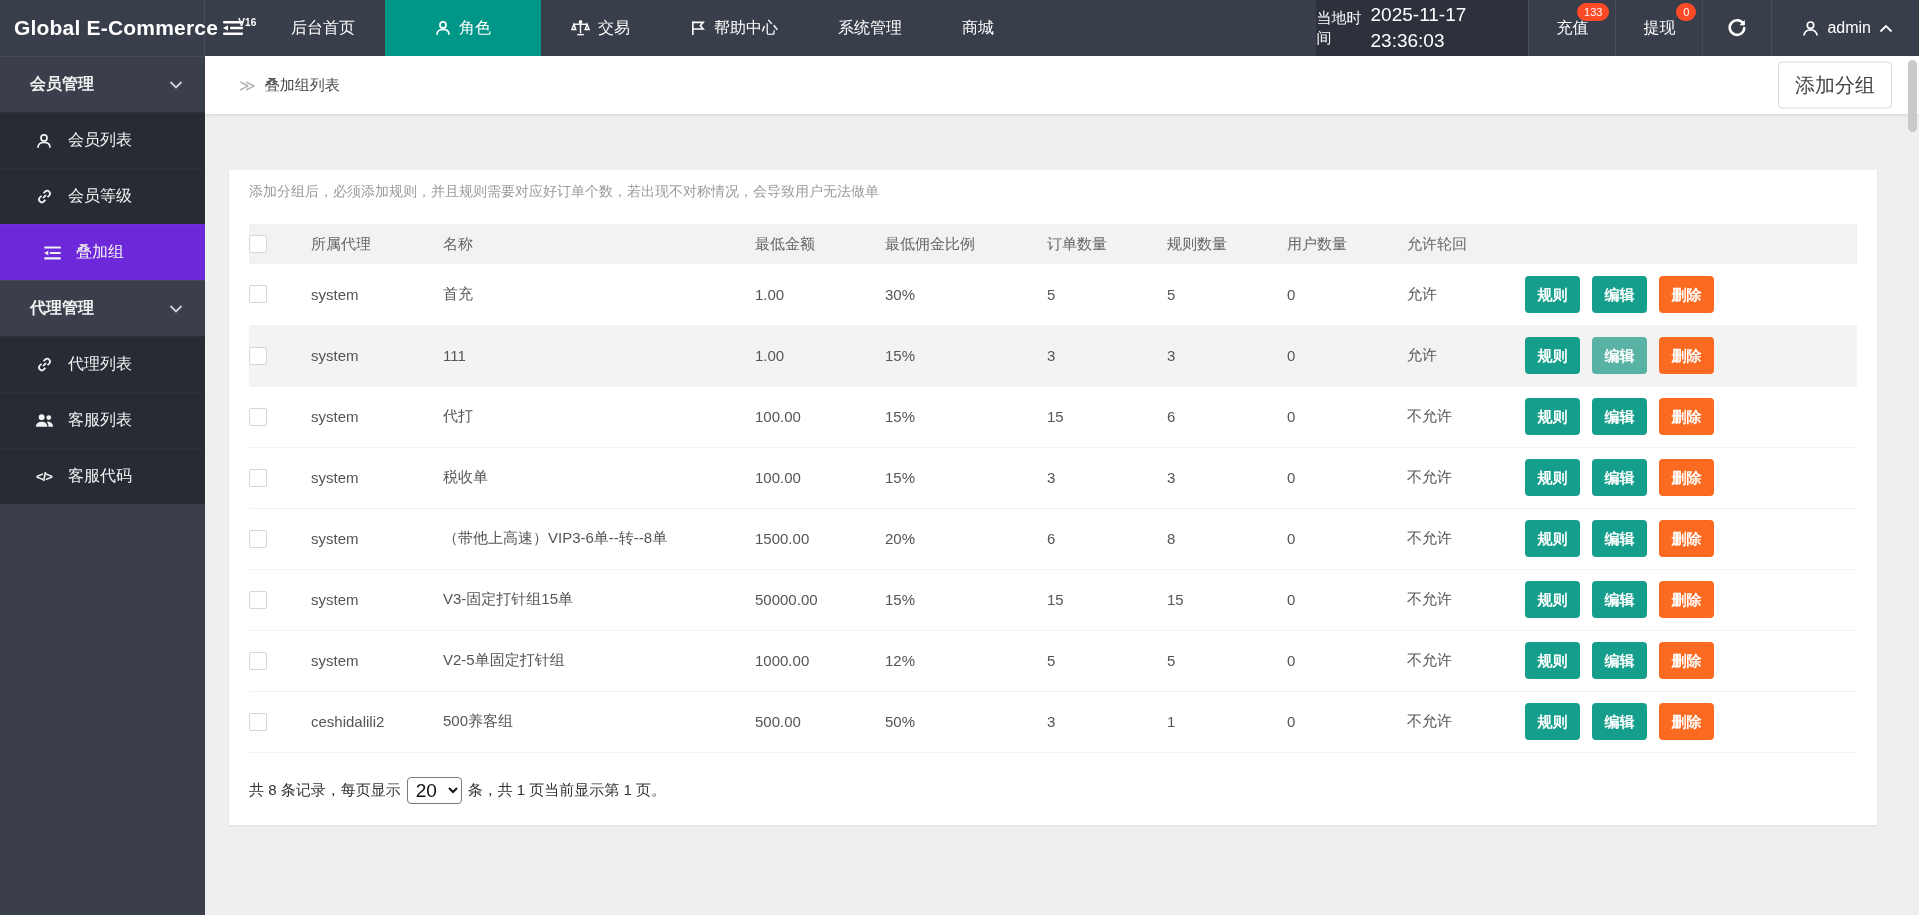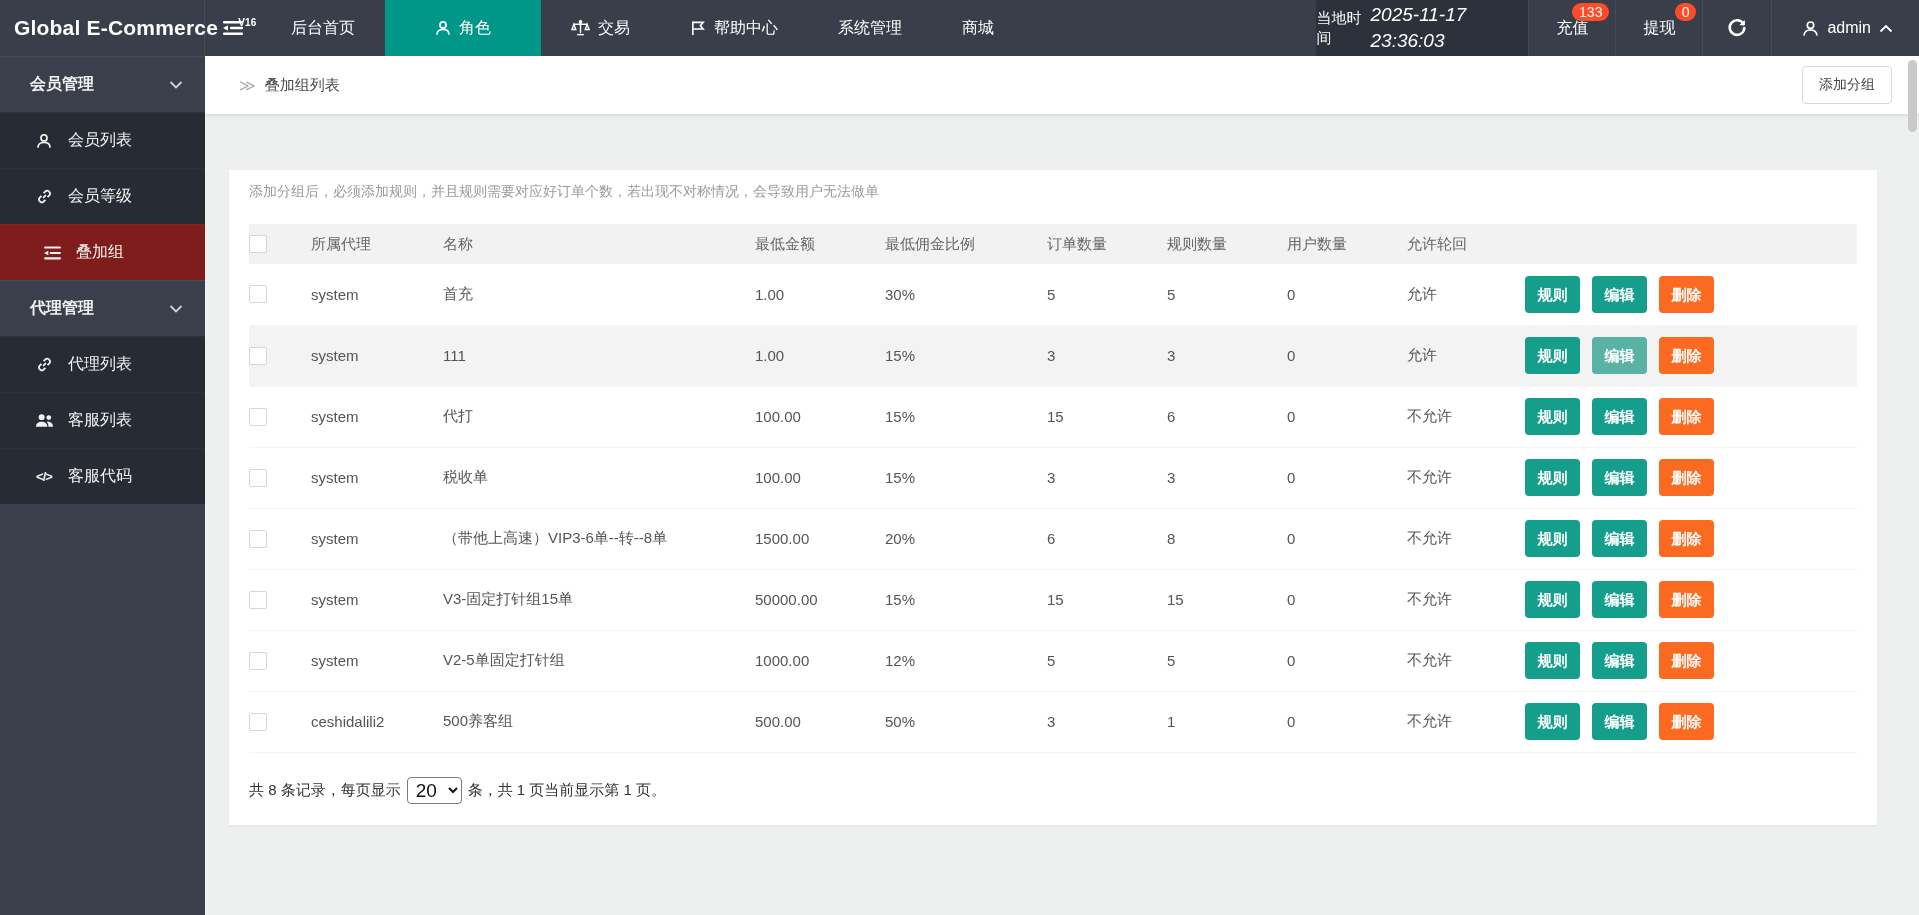--- a/index.html
+++ b/index.html
@@ -12,42 +12,42 @@
   .logo { width:205px; display:flex; align-items:center; padding-left:14px; font-size:21px; font-weight:700; letter-spacing:.2px; border-right:1px solid #454b58; white-space:nowrap; }
   .logo sup { font-size:10px; font-weight:700; margin-left:20px; transform:translateY(-6px); }
   .hamburger { width:56px; display:flex; align-items:center; justify-content:center; cursor:pointer; }
   .topnav { display:flex; align-items:stretch; }
   .nav-item { display:flex; align-items:center; gap:8px; padding:0 30px; font-size:16px; cursor:pointer; white-space:nowrap; }
   .nav-item.active { background:#009688; padding:0 50px; }
   .nav-item .ico { display:flex; align-items:center; }
   .tb-spacer { flex:1; }
   .timebox { background:#2c313c; width:212px; display:flex; flex-direction:row; align-items:center; justify-content:center; line-height:1.35; }
   .timebox .t1 { font-size:15px; }
-  .timebox .t2 { font-size:19px;font-style:italic; }
+  .timebox .t2 { font-size:19px; }
   .tb-action { position:relative; display:flex; align-items:center; padding:0 27px; font-size:16px; border-left:1px solid #454b58; cursor:pointer; }
-  .badge { position:absolute; top:3px; right:6px; min-width:18px; padding:1px 7px; background:#ff4b27; border-radius:10px; color:#fff; font-size:14px; text-align:center; line-height:16px; }
+  .badge { position:absolute; top:3px; right:6px; min-width:18px; padding:1px 7px; background:#ff4b27; border-radius:10px; color:#fff; font-size:11px; text-align:center; line-height:16px; }
   .tb-refresh { display:flex; align-items:center; padding:0 24px; border-left:1px solid #454b58; cursor:pointer; }
   .tb-user { display:flex; align-items:center; gap:8px; padding:0 26px 0 30px; font-size:16px; border-left:1px solid #454b58; cursor:pointer; }
 
   
   .sidebar { position:absolute; top:56px; left:0; bottom:0; width:205px; background:#3a3f4b; z-index:10; }
   .side-item { height:56px; display:flex; align-items:center; color:#f2f2f2; font-size:16px; cursor:pointer; position:relative; }
   .side-group { padding-left:30px; background:#3a3f4b; border-top:1px solid rgba(255,255,255,.06);font-weight:bold; }
   .side-group .chev { position:absolute; right:22px; top:50%; transform:translateY(-50%); }
   .side-sub { padding-left:34px; background:#272c34; gap:14px; border-top:1px solid rgba(255,255,255,.03); }
-  .side-sub.active { background:#7f1d1d;padding-left:42px; }
+  .side-sub.active { background:#6d28d9;padding-left:42px; }
   .side-sub .ico { width:20px; display:flex; justify-content:center; align-items:center; }
   .code-ico { font-size:13px; font-weight:700; letter-spacing:-1px; }
 
   
   .content { position:absolute; top:56px; left:205px; right:0; bottom:0; background:#eef0f0; }
   .crumbbar { position:relative; height:58px; background:#fff; display:flex; align-items:center; padding-left:34px; box-shadow:0 1px 4px rgba(0,0,0,.12); }
   .crumb-caret { color:#b0b0b0; font-size:16px; margin-right:9px; }
   .crumb-title { color:#4a4a4a; font-size:15px; }
-  .add-btn { position:absolute; right:27px; top:50%; transform:translateY(-50%); background:#fff; border:1px solid #d9d9d9; border-radius:4px; color:#444; font-size:14px; padding:9px 16px; cursor:pointer; font-family:inherit; }
+  .add-btn { position:absolute; right:27px; top:50%; transform:translateY(-50%); background:#fff; border:1px solid #d9d9d9; border-radius:4px; color:#444; font-size:20px; padding:9px 16px; cursor:pointer; font-family:inherit; }
   .scroll-thumb { position:absolute; right:2px; top:4px; width:9px; height:72px; background:#c9c9c9; border-radius:5px; }
 
   .page { padding:56px 42px 0 24px; }
   .card { background:#fff; height:655px; padding:0 20px; box-shadow:0 1px 2px rgba(0,0,0,.06); }
   .hint { color:#9a9a9a; font-size:14px; padding:13px 0 0 0; }
 
   table.grid { width:100%; border-collapse:collapse; table-layout:fixed; margin-top:23px; }
   .grid thead td { background:#f2f2f2; height:40px; color:#666; font-size:15px; }
   .grid tbody td { height:61px; color:#555; font-size:15px; border-bottom:1px solid #f4f4f4; }
   .grid tr.hl td { background:#f3f3f3; }

